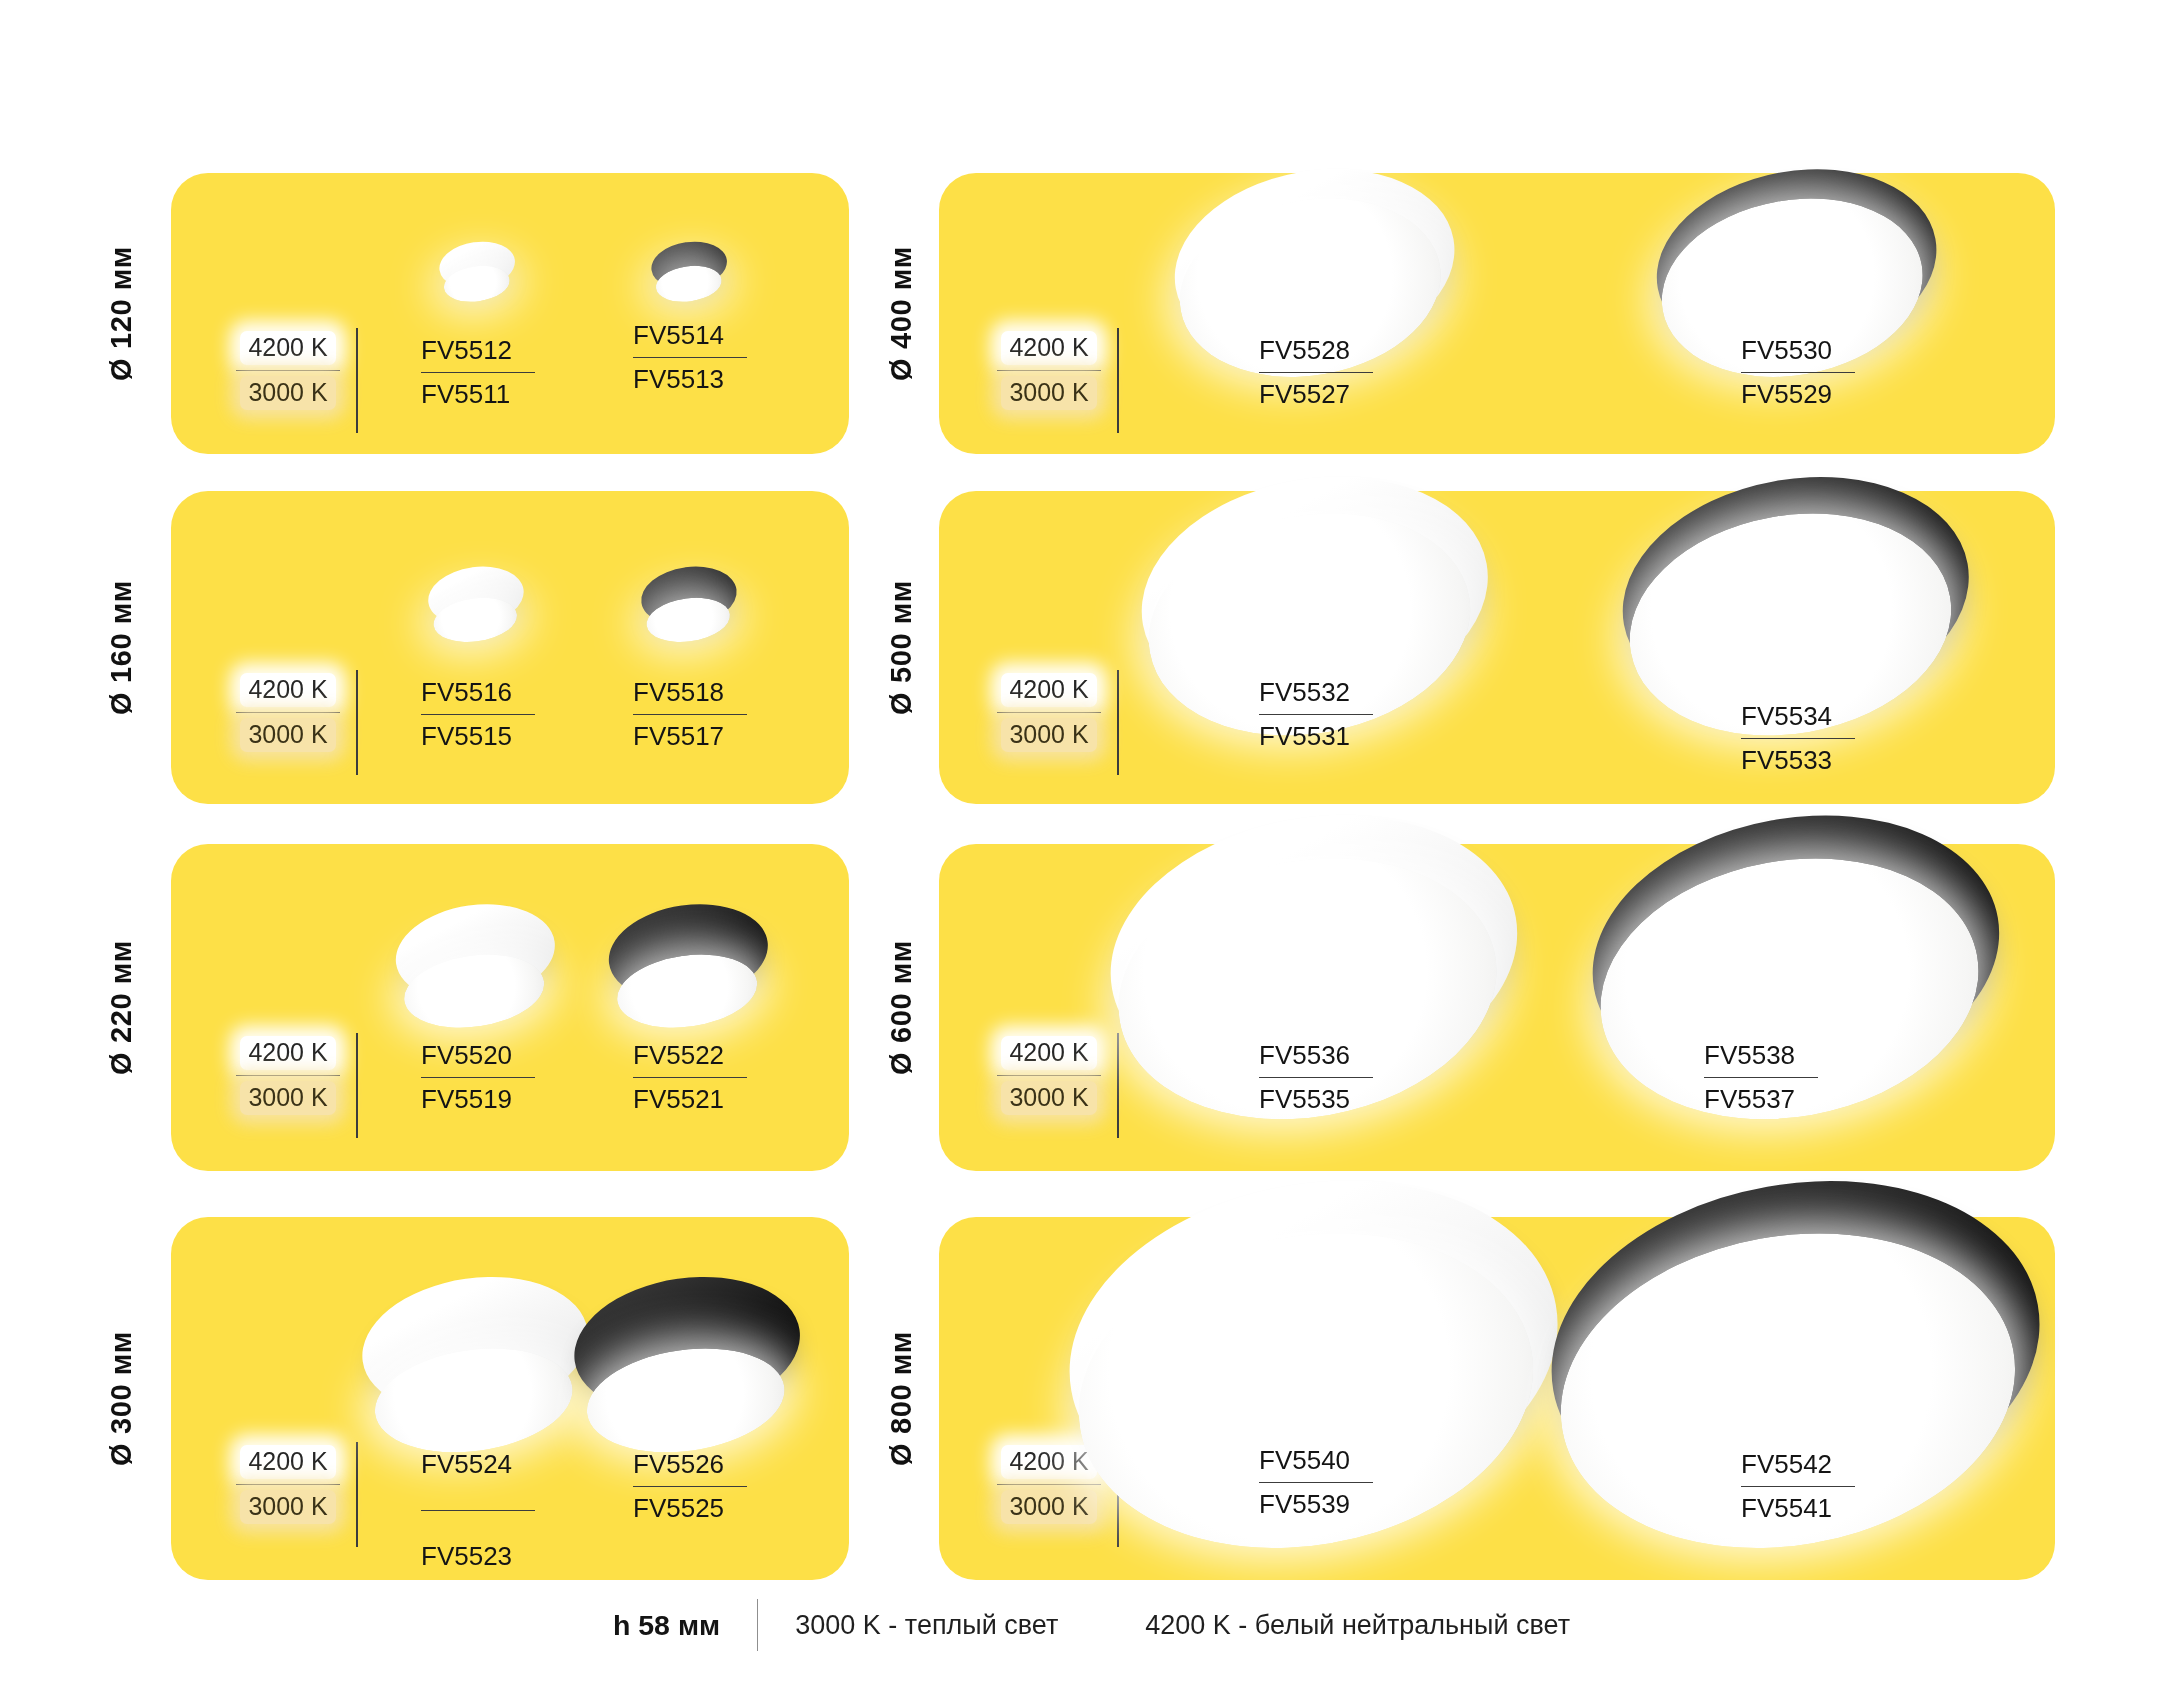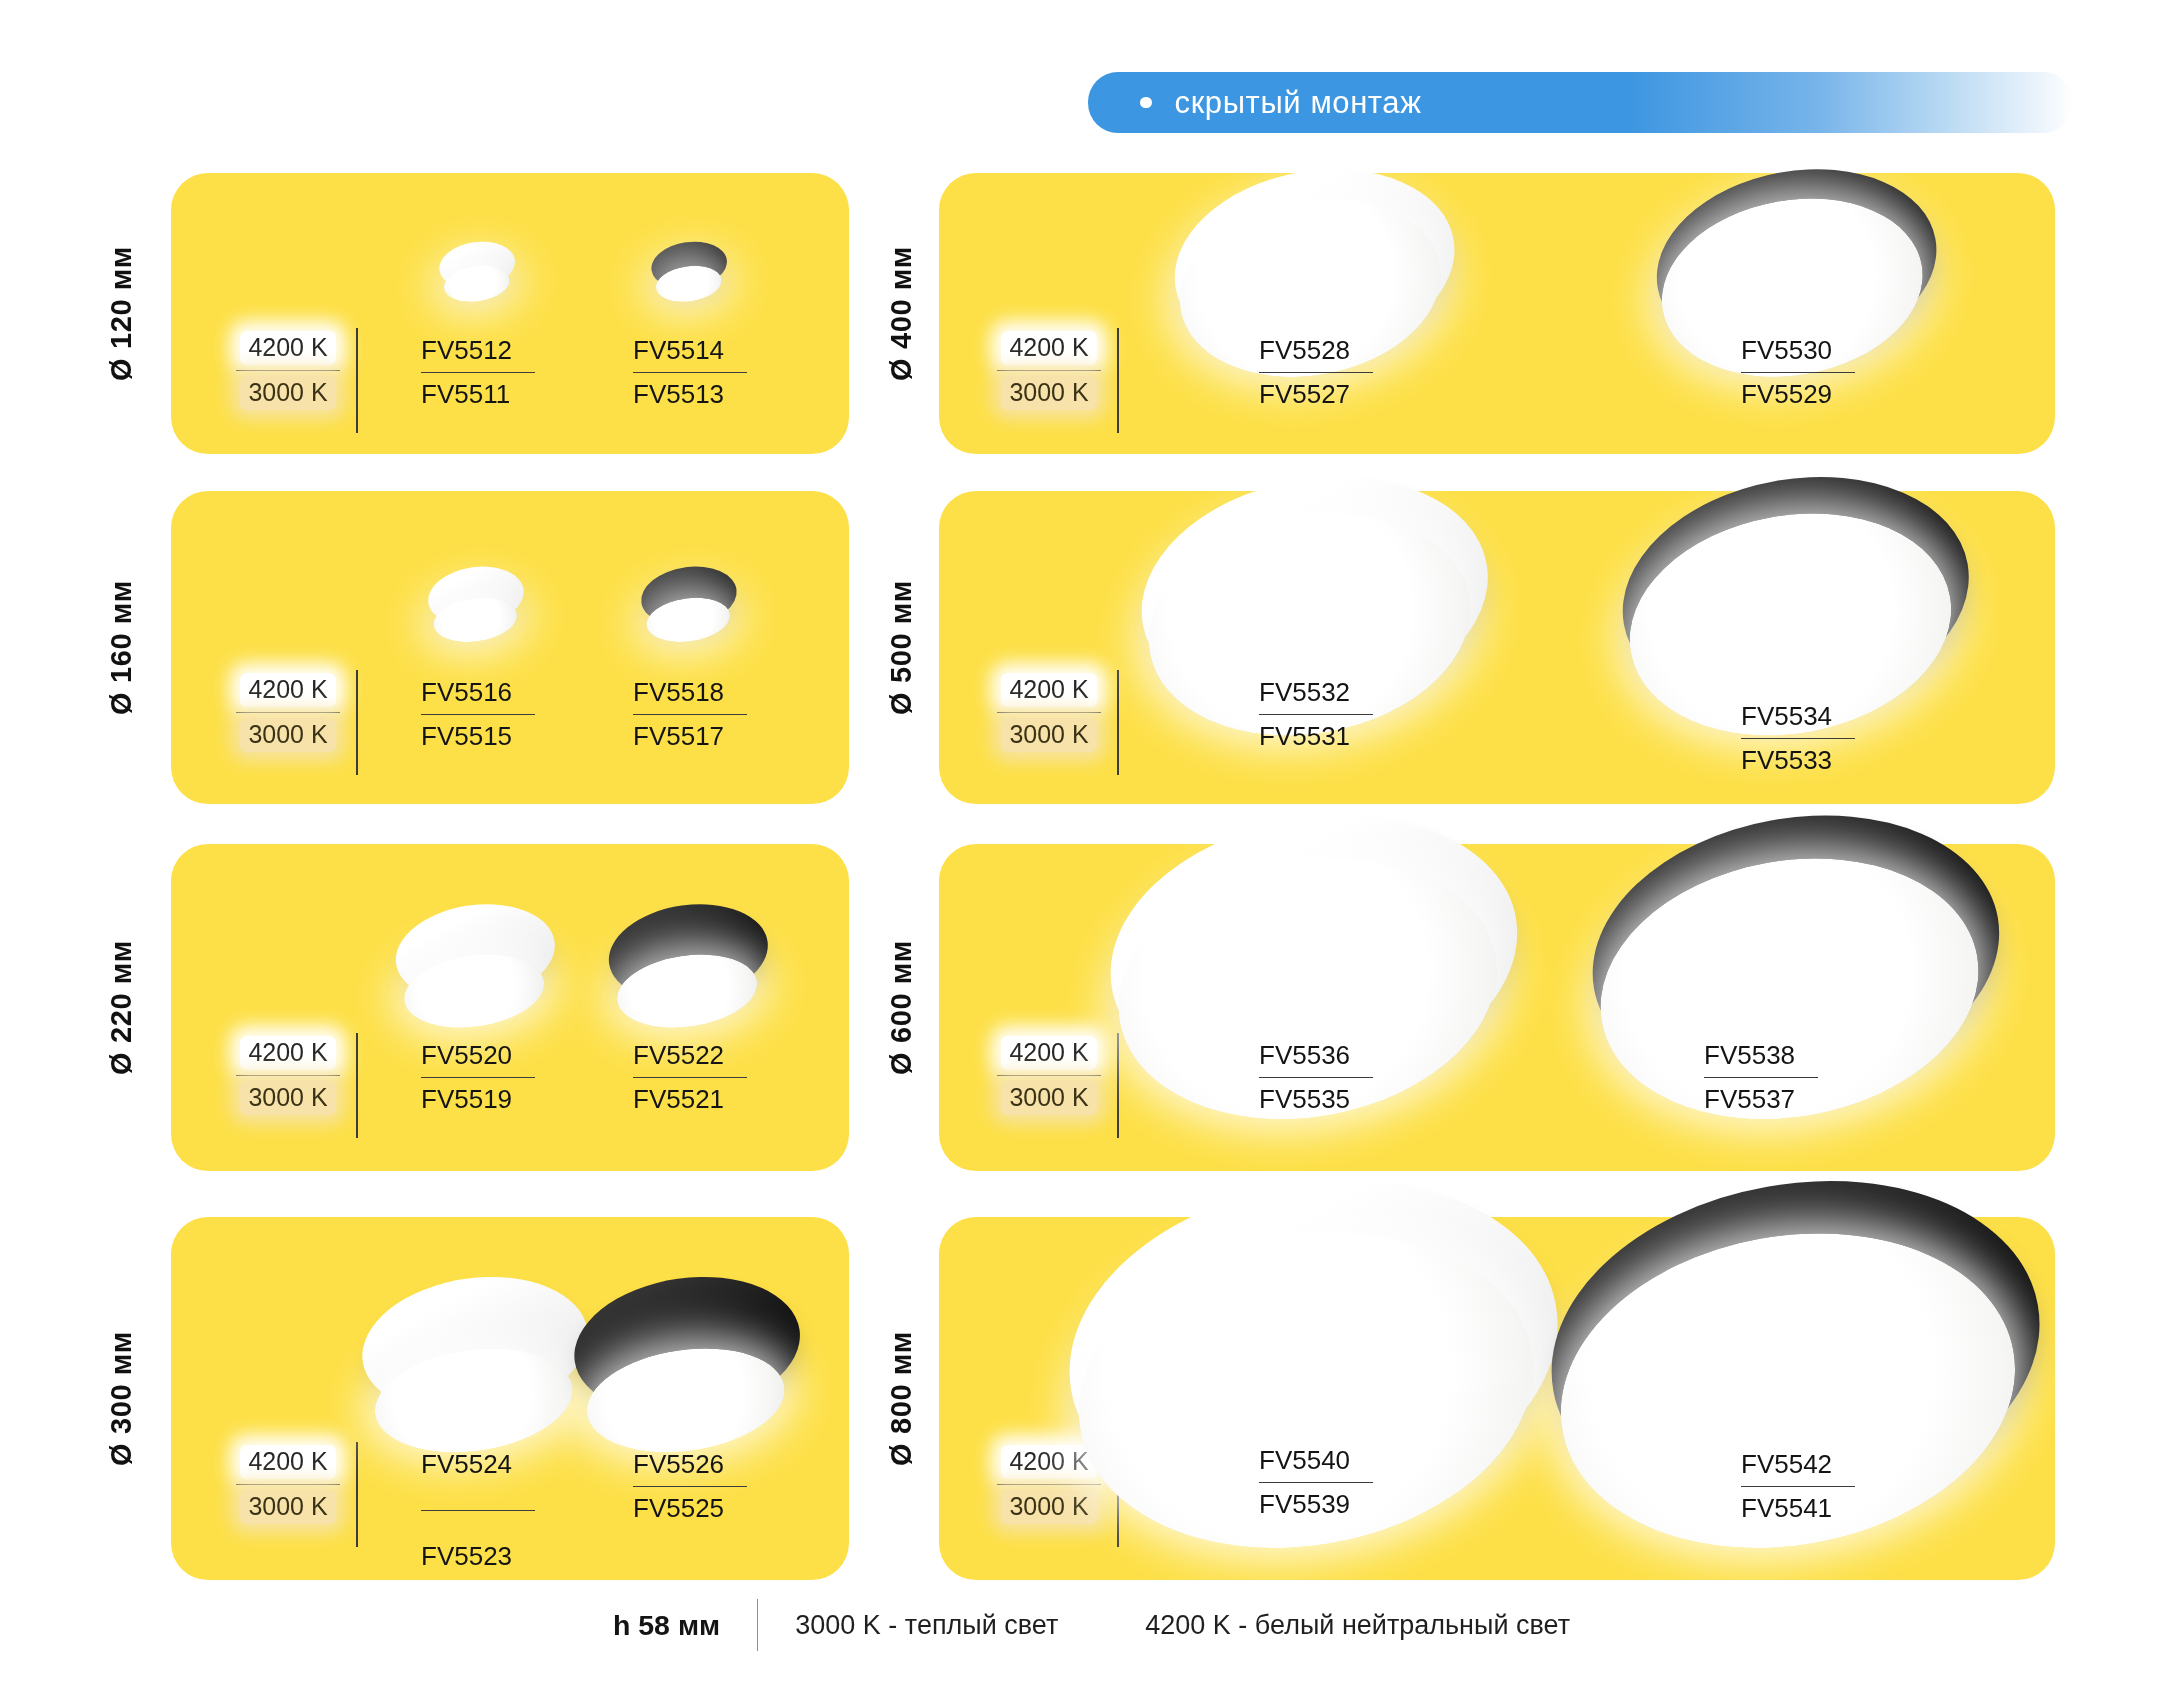--- a/index.html
+++ b/index.html
@@ -63,24 +63,20 @@
   .footer .f-divider { width:1.2px; height:52px; background:#8f8f8f; margin:0 37px; }
   .footer .legend { font-size:27px; color:#1f1f1f; white-space:nowrap; }
   .footer .legend + .legend { margin-left:87px; }
 </style>
 </head>
 <body>
 
 <div class="page">
 
 
-  <div class="banner banner-2">
-    <span class="dot"></span>
-    <span class="banner-label">скрытый монтаж</span>
-  </div>
 
   <div id="panels">
       <div class="panel" style="left: 171px; top: 173px; width: 678px; height: 281px;">
         <div class="temp-block" style="left: 65px; top: 158px;">
           <div class="temp-badge neutral">4200 K</div>
           <div class="temp-sep"></div>
           <div class="temp-badge warm">3000 K</div>
           <div class="temp-vline"></div>
         </div>
         <div class="lamp white small" style="left: 269px; top: 69px; width: 76px; height: 58px;">
@@ -89,21 +85,21 @@
         </div>
         <div class="model-pair" style="left: 307px; top: 158px;">
           <div class="model">FV5512</div>
           <div class="model-sep"></div>
           <div class="model">FV5511</div>
         </div>
         <div class="lamp black small" style="left: 481px; top: 69px; width: 76px; height: 58px;">
           <div class="body"></div>
           <div class="face"></div>
         </div>
-        <div class="model-pair" style="left: 519px; top: 158px;">
+        <div class="model-pair" style="left: 519px; top: 143px;">
           <div class="model">FV5514</div>
           <div class="model-sep"></div>
           <div class="model">FV5513</div>
         </div>
       </div>
       <div class="side-label-box" style="left: 86px; top: 173px; height: 281px;">
         <div class="side-label">Ø 120 мм</div>
       </div>
       <div class="panel" style="left: 171px; top: 491px; width: 678px; height: 313px;">
         <div class="temp-block" style="left: 65px; top: 182px;">

